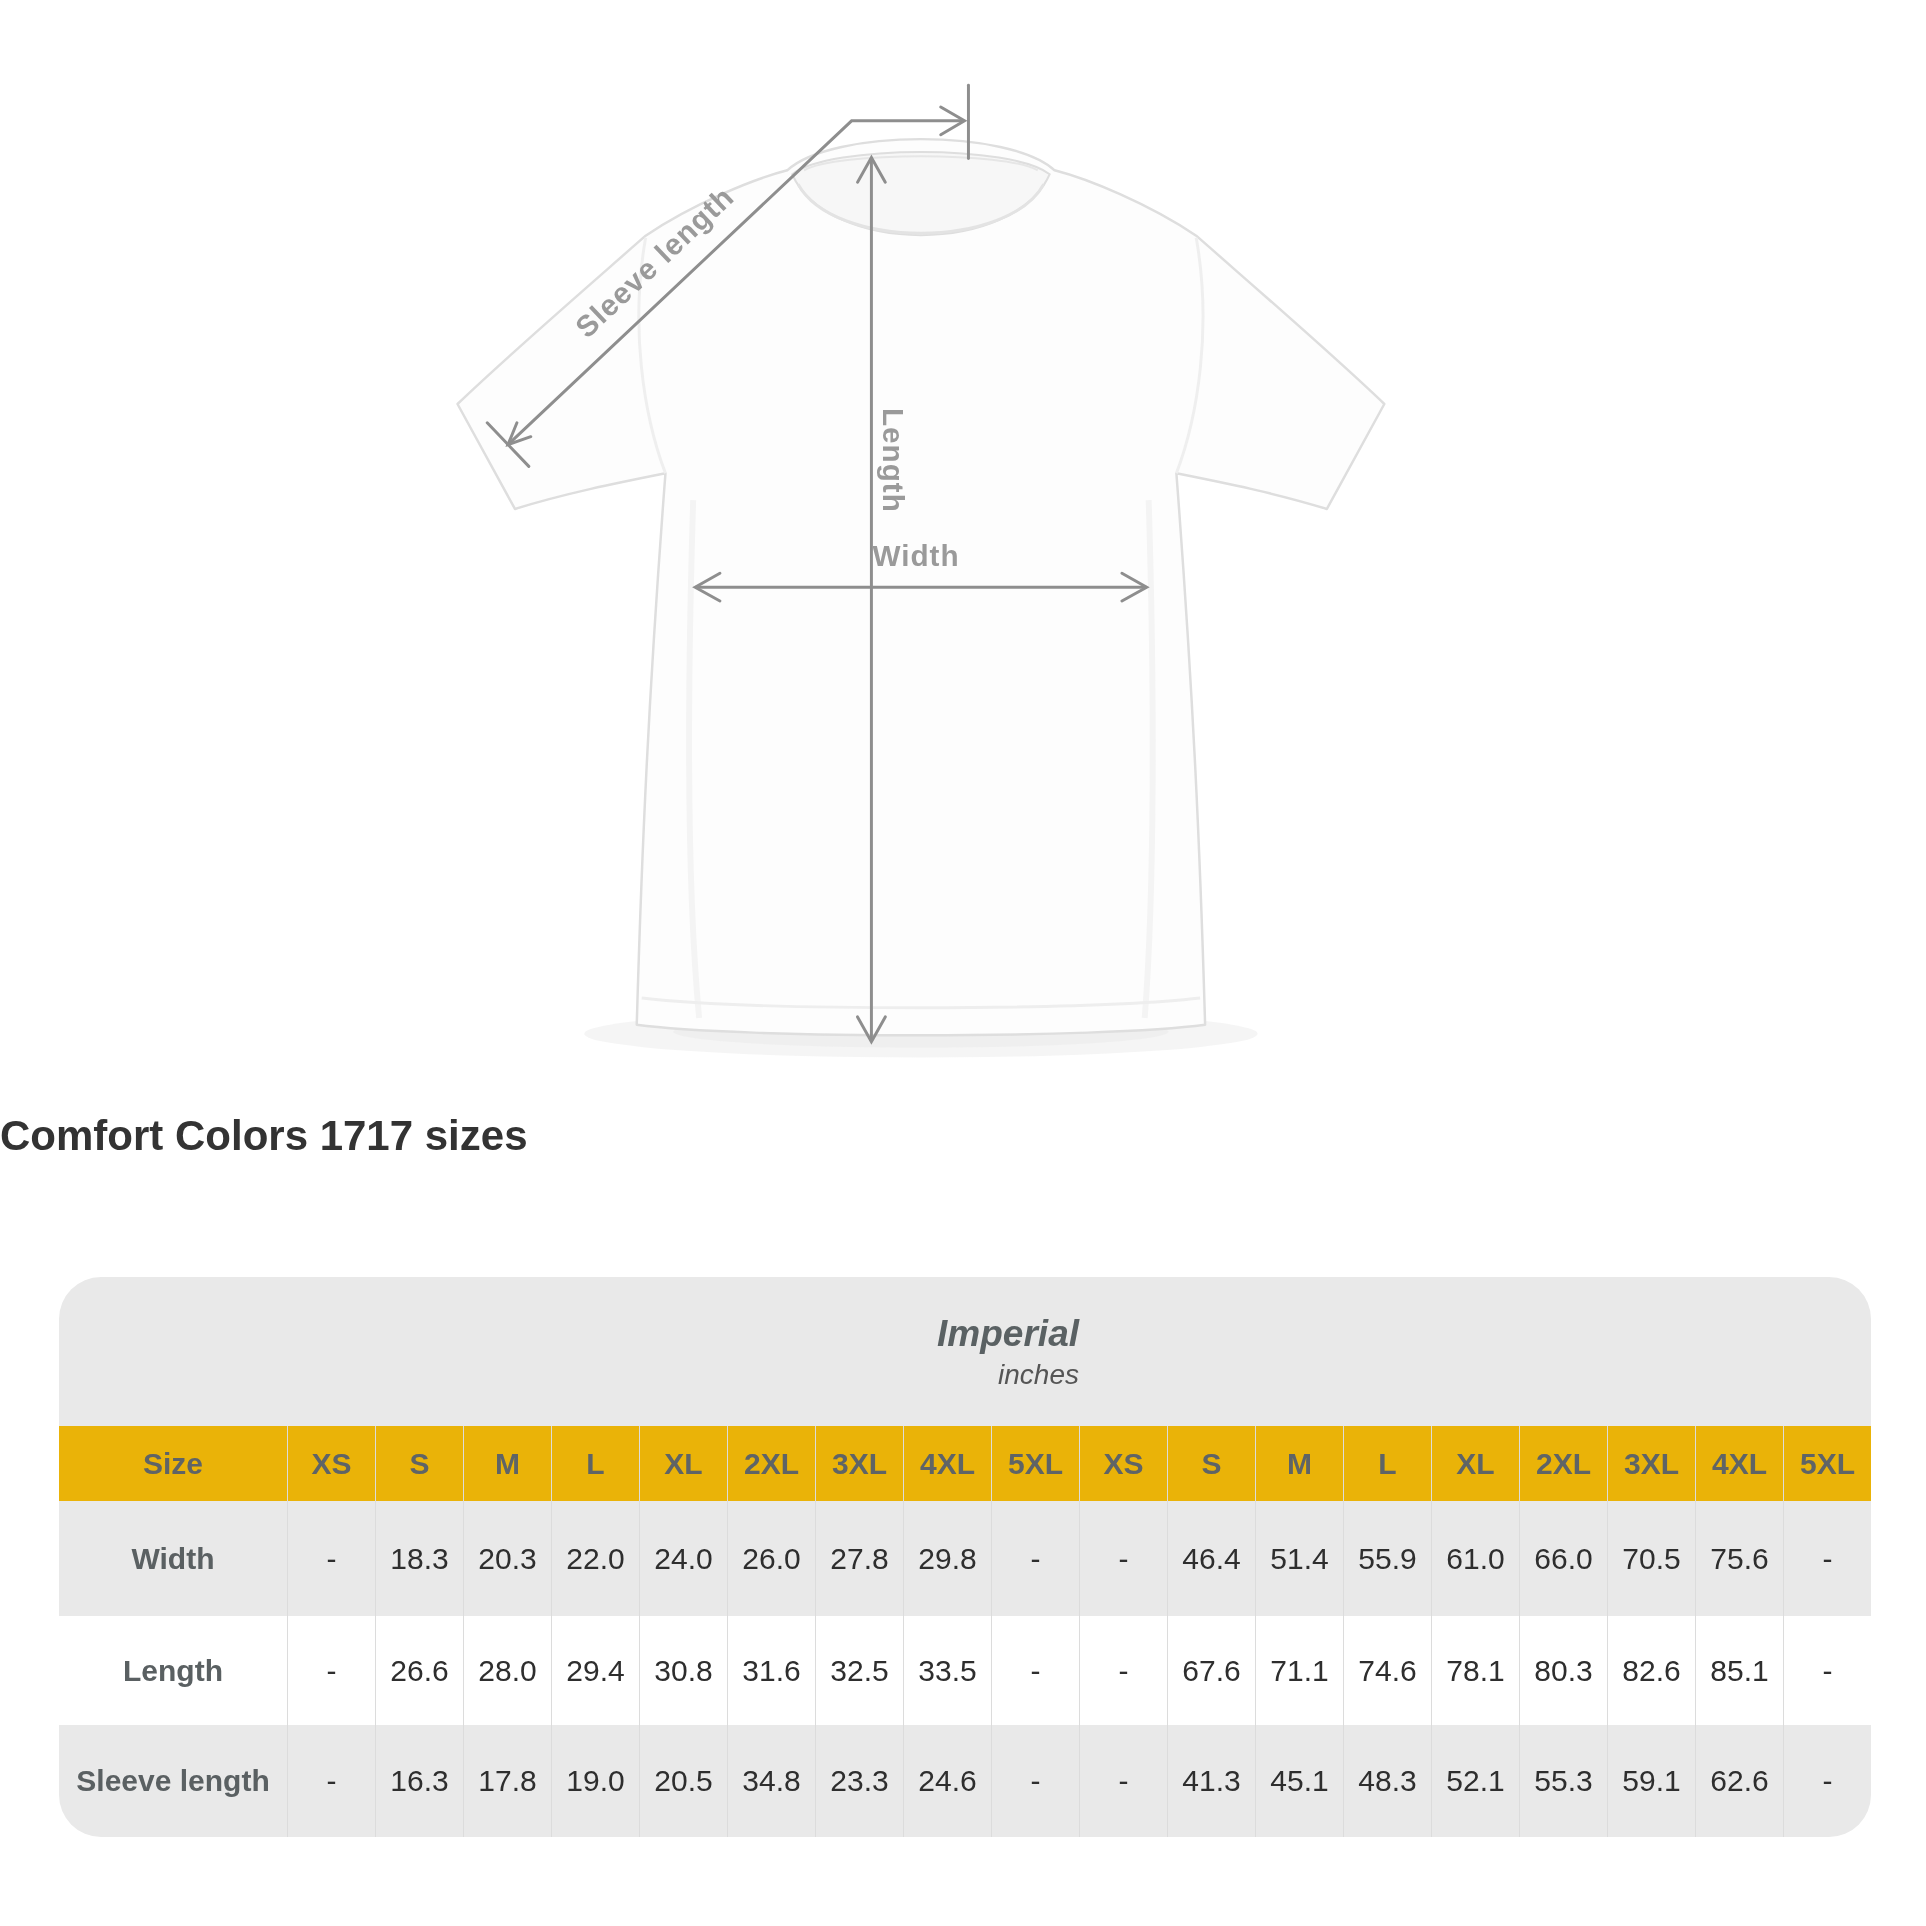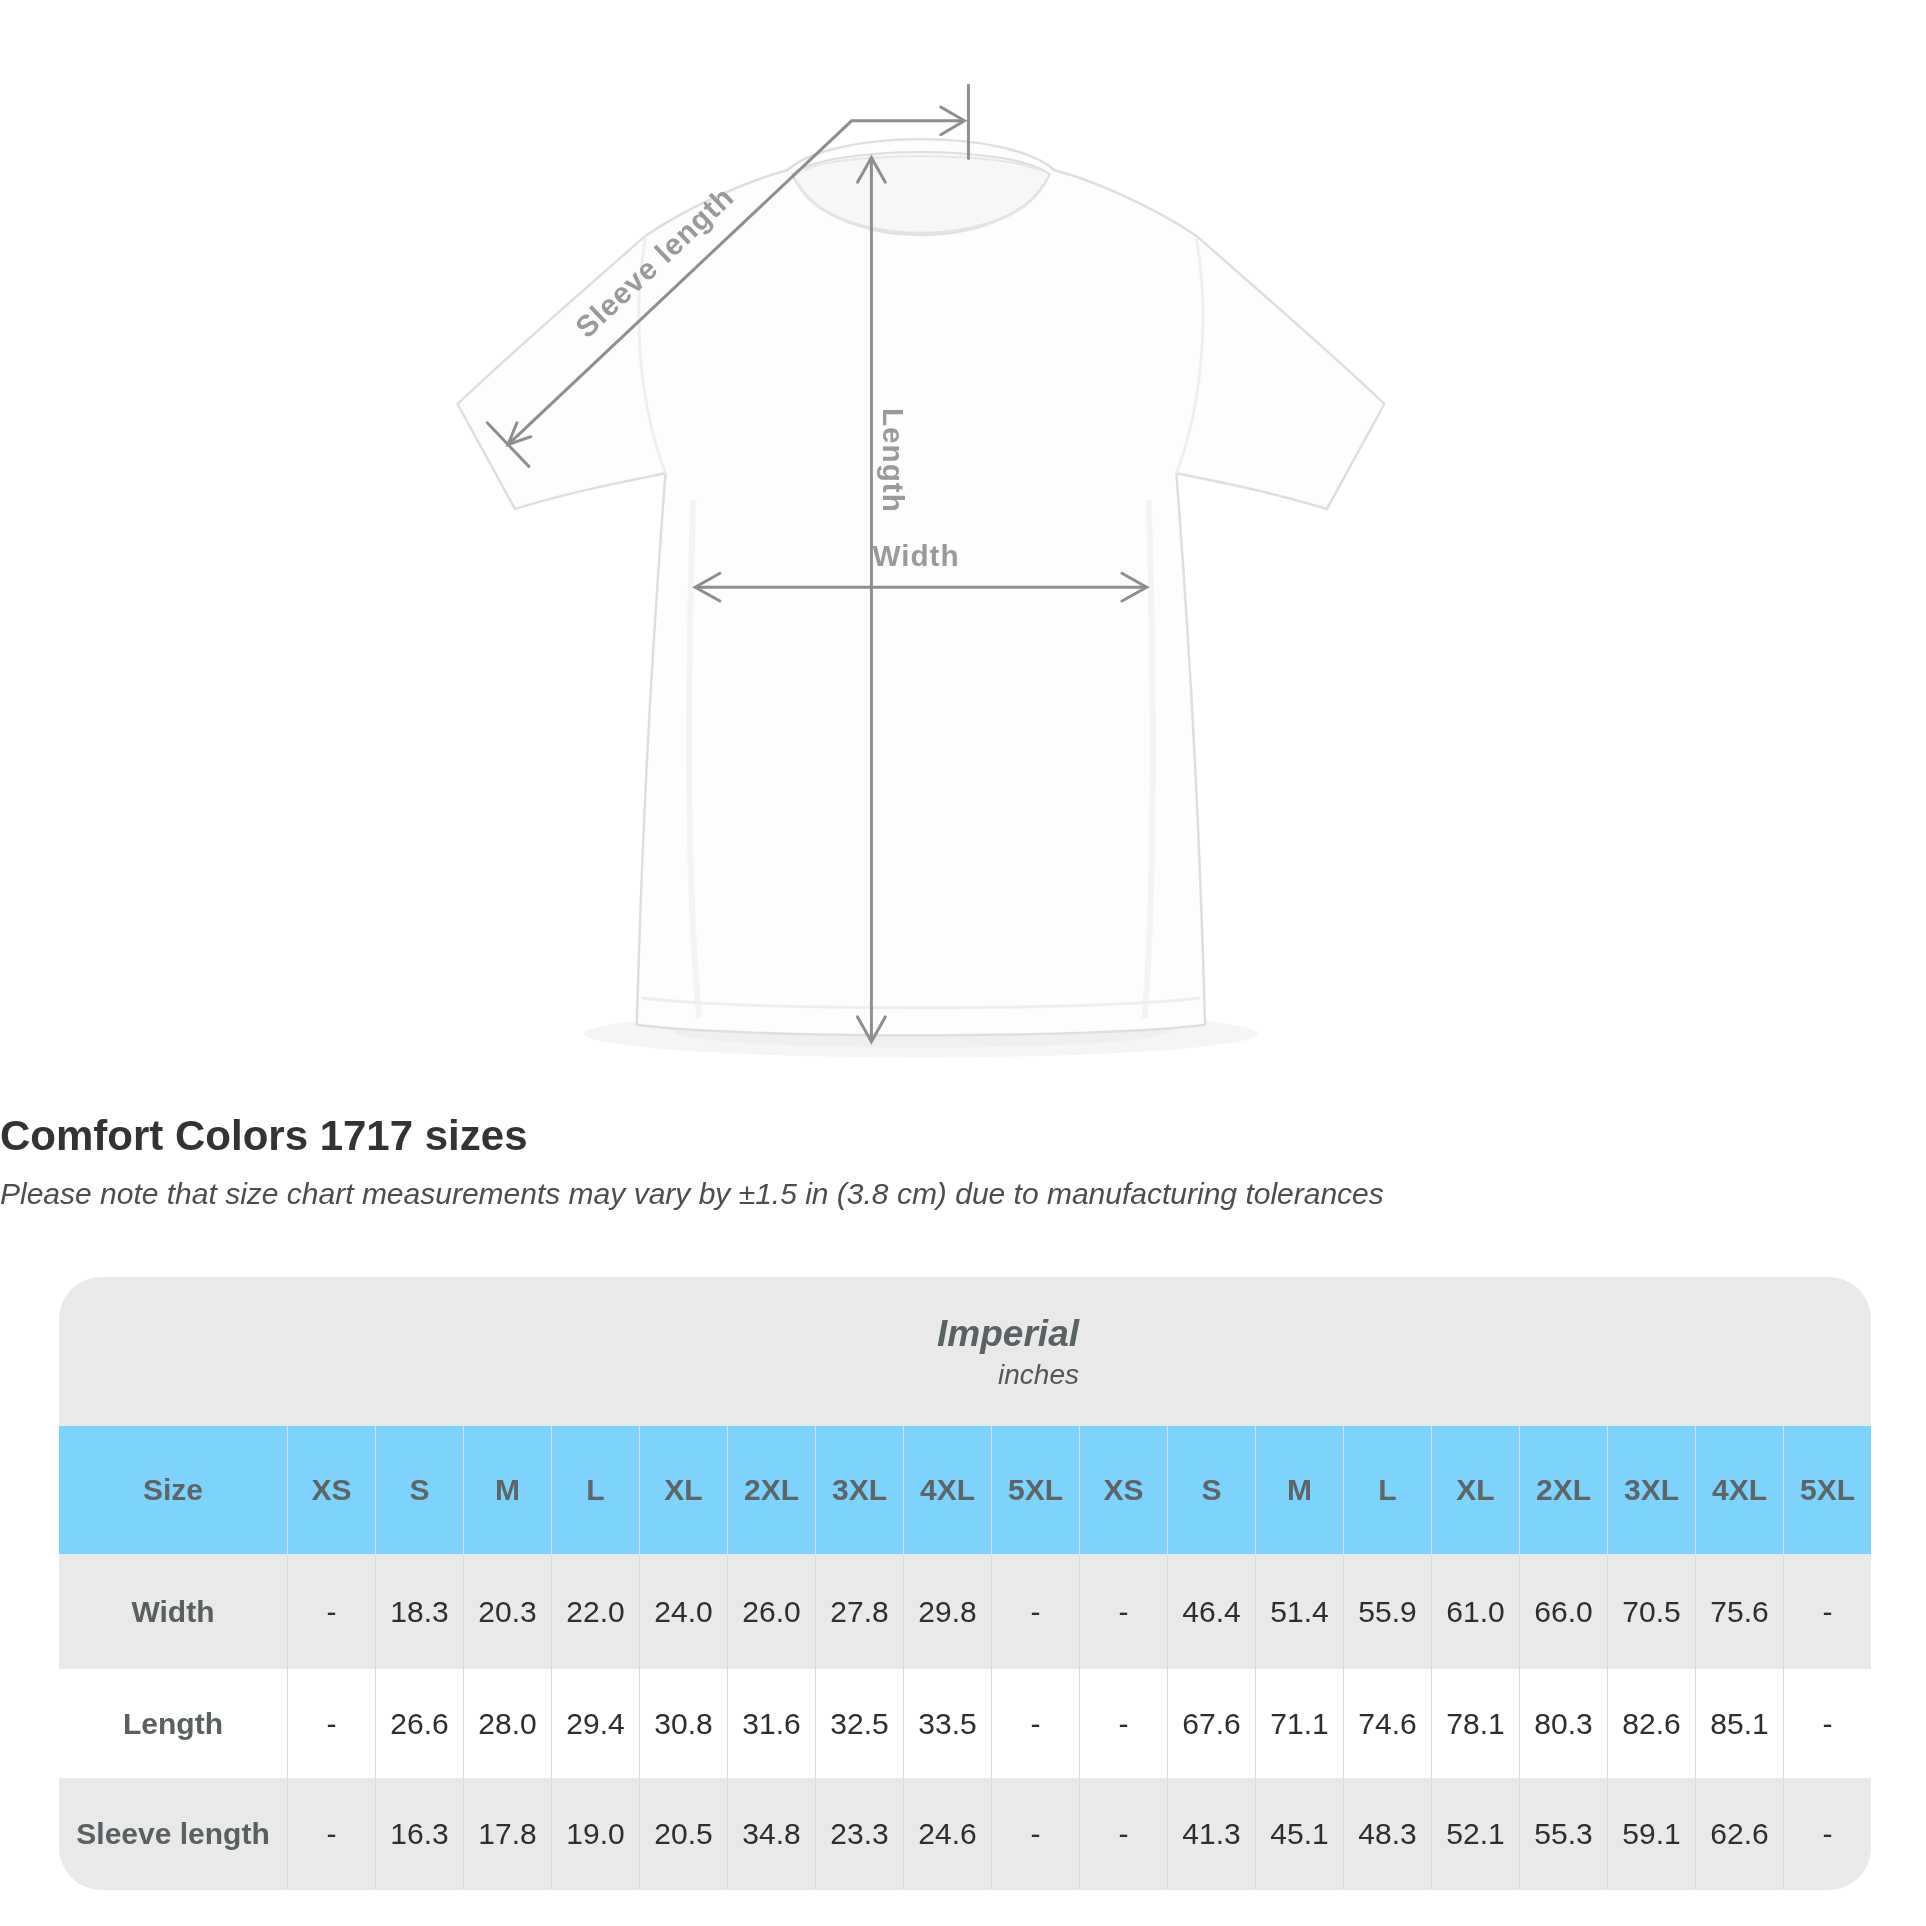--- a/index.html
+++ b/index.html
@@ -17,21 +17,21 @@
   .sub-title{font-size:30px;font-style:italic;color:#4d4d4d;margin-top:16px;}
 
   
   .size-table{position:absolute;left:59px;top:1277px;width:1812px;border-radius:42px;overflow:hidden;}
   .unit-row{display:grid;grid-template-columns:1020px 792px;background:#e9e9e9;height:149px;}
   .unit-cell{display:flex;flex-direction:column;align-items:flex-end;justify-content:center;}
   .unit-name{font-size:37px;font-weight:bold;font-style:italic;color:#5a6163;}
   .unit-sub{font-size:28px;font-style:italic;color:#555555;margin-top:4px;}
 
   .grid-row{display:grid;grid-template-columns:228px repeat(18,1fr);}
-  .row-header{height:128px;background:#7dd3fc;}
+  .row-header{height:75px;background:#eab308;}
   .row-a{height:115px;background:#e9e9e9;}
   .row-b{height:109px;background:#ffffff;}
   .row-c{height:112px;background:#e9e9e9;}
   .cell{display:flex;align-items:center;justify-content:center;text-align:center;border-left:1px solid #dcdcdc;}
   .grid-row .cell:first-child{border-left:none;}
   .hc{font-size:30px;font-weight:bold;color:#5f6466;}
   .rl{font-size:30px;font-weight:bold;color:#5a6062;}
   .vc{font-size:30px;color:#2e2e2e;}
 </style>
 </head>
@@ -87,21 +87,20 @@
       </g>
 
       <text class="measure-label" x="668" y="272" text-anchor="middle" transform="rotate(-43.3 668 272)">Sleeve length</text>
       <text class="measure-label" x="892" y="412" text-anchor="start" transform="rotate(90 892 412)">Length</text>
       <text class="measure-label" x="925" y="572" text-anchor="middle">Width</text>
     </svg>
   </div>
 
   <div class="title-block">
     <div class="main-title">Comfort Colors 1717 sizes</div>
-    <div class="sub-title">Please note that size chart measurements may vary by ±1.5 in (3.8 cm) due to manufacturing tolerances</div>
   </div>
 
   <div class="size-table">
 
     <div class="unit-row">
       <div class="unit-cell">
         <div class="unit-name">Imperial</div>
         <div class="unit-sub">inches</div>
       </div>
     </div>

